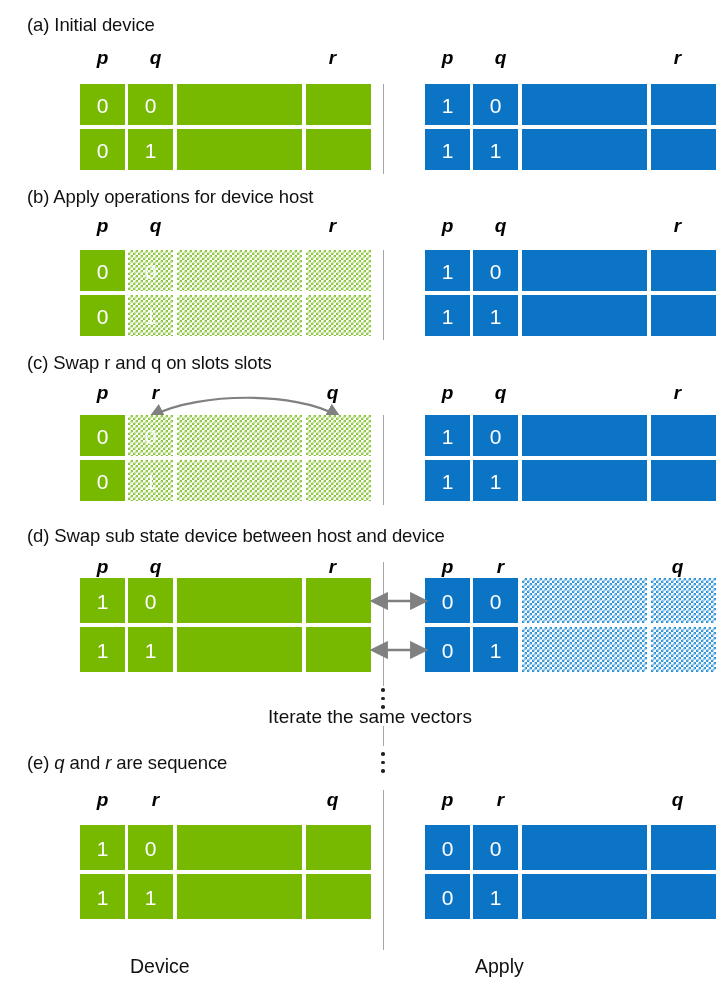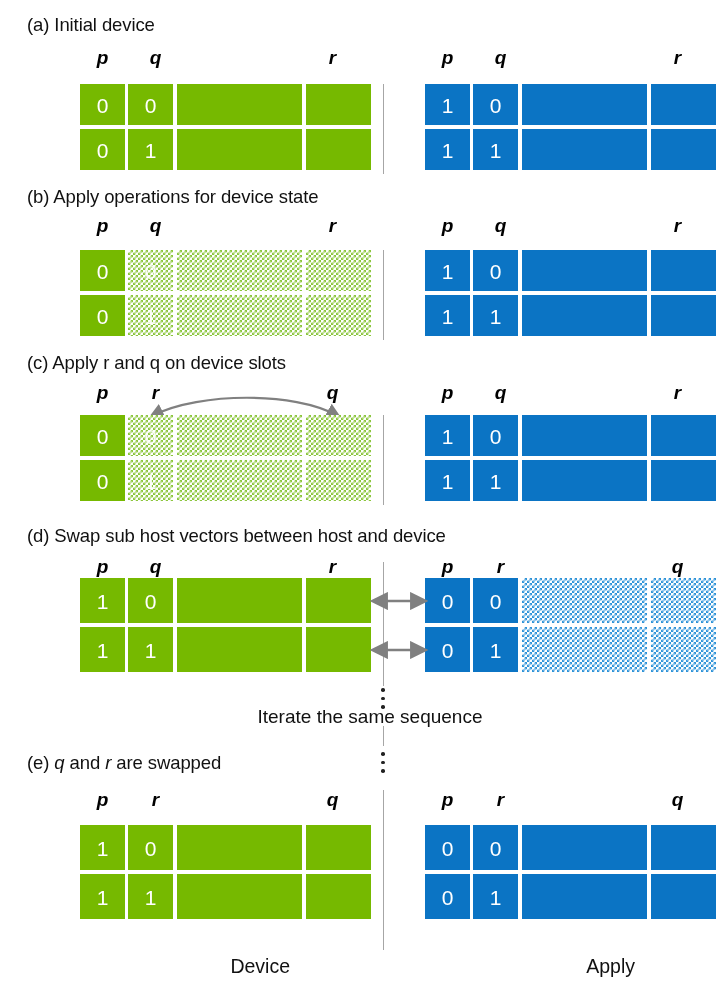--- a/index.html
+++ b/index.html
@@ -114,21 +114,21 @@
     text-align: center;
     white-space: nowrap;
   }
 
   
   .footlabel {
     position: absolute;
     font-size: 19.5px;
     line-height: 22px;
     color: #111;
-    text-align: right;
+    text-align: left;
     white-space: nowrap;
   }
 
   
   svg.arrow-layer {
     position: absolute;
     overflow: visible;
     pointer-events: none;
   }
 </style>
@@ -198,21 +198,21 @@
   <span class="val">1</span>
 </div>
 <div class="block solid-blue" style="left:473px; top:129px; width:45px; height:41px;">
   <span class="val">1</span>
 </div>
 <div class="block solid-blue" style="left:522px; top:129px; width:125px; height:41px;"></div>
 <div class="block solid-blue" style="left:651px; top:129px; width:65px; height:41px;"></div>
 
 <div class="caption" style="left:27px; top:186px;">
   <span>(b)</span>
-  <span>Apply operations for device state</span>
+  <span>Apply operations for device host</span>
 </div>
 
 <div class="collabel" style="left:80px; top:216px; width:45px;">p</div>
 <div class="collabel" style="left:133px; top:216px; width:45px;">q</div>
 <div class="collabel" style="left:310px; top:216px; width:45px;">r</div>
 <div class="collabel" style="left:425px; top:216px; width:45px;">p</div>
 <div class="collabel" style="left:478px; top:216px; width:45px;">q</div>
 <div class="collabel" style="left:655px; top:216px; width:45px;">r</div>
 
 <div class="block solid-green" style="left:80px; top:250px; width:45px; height:41px;">
@@ -246,21 +246,21 @@
   <span class="val">1</span>
 </div>
 <div class="block solid-blue" style="left:473px; top:295px; width:45px; height:41px;">
   <span class="val">1</span>
 </div>
 <div class="block solid-blue" style="left:522px; top:295px; width:125px; height:41px;"></div>
 <div class="block solid-blue" style="left:651px; top:295px; width:65px; height:41px;"></div>
 
 <div class="caption" style="left:27px; top:352px;">
   <span>(c)</span>
-  <span>Apply r and q on device slots</span>
+  <span>Swap r and q on slots slots</span>
 </div>
 
 <div class="collabel" style="left:80px; top:383px; width:45px;">p</div>
 <div class="collabel" style="left:133px; top:383px; width:45px;">r</div>
 <div class="collabel" style="left:310px; top:383px; width:45px;">q</div>
 <div class="collabel" style="left:425px; top:383px; width:45px;">p</div>
 <div class="collabel" style="left:478px; top:383px; width:45px;">q</div>
 <div class="collabel" style="left:655px; top:383px; width:45px;">r</div>
 
 <svg class="arrow-layer" style="left:140px; top:394px; width:210px; height:28px;" viewBox="0 0 210 28">
@@ -306,21 +306,21 @@
   <span class="val">1</span>
 </div>
 <div class="block solid-blue" style="left:473px; top:460px; width:45px; height:41px;">
   <span class="val">1</span>
 </div>
 <div class="block solid-blue" style="left:522px; top:460px; width:125px; height:41px;"></div>
 <div class="block solid-blue" style="left:651px; top:460px; width:65px; height:41px;"></div>
 
 <div class="caption" style="left:27px; top:525px;">
   <span>(d)</span>
-  <span>Swap sub host vectors between host and device</span>
+  <span>Swap sub state device between host and device</span>
 </div>
 
 <div class="collabel" style="left:80px; top:557px; width:45px;">p</div>
 <div class="collabel" style="left:133px; top:557px; width:45px;">q</div>
 <div class="collabel" style="left:310px; top:557px; width:45px;">r</div>
 <div class="collabel" style="left:425px; top:557px; width:45px;">p</div>
 <div class="collabel" style="left:478px; top:557px; width:45px;">r</div>
 <div class="collabel" style="left:655px; top:557px; width:45px;">q</div>
 
 <div class="block solid-green" style="left:80px; top:578px; width:45px; height:45px;">
@@ -375,25 +375,25 @@
     <marker id="ahead-d1" markerWidth="7" markerHeight="7" refX="4.2" refY="3.5" orient="auto">
       <path d="M0,0 L7,3.5 L0,7 z" fill="#808080"></path>
     </marker>
     <marker id="atail-d1" markerWidth="7" markerHeight="7" refX="2.8" refY="3.5" orient="auto">
       <path d="M7,0 L0,3.5 L7,7 z" fill="#808080"></path>
     </marker>
   </defs>
   <line x1="6" y1="8" x2="50" y2="8" stroke="#808080" stroke-width="2.6" marker-end="url(#ahead-d1)" marker-start="url(#atail-d1)"></line>
 </svg>
 
-<div class="iterate-text" style="left:180px; top:706px; width:380px;">Iterate the same sequence</div>
+<div class="iterate-text" style="left:180px; top:706px; width:380px;">Iterate the same vectors</div>
 
 <div class="caption" style="left:27px; top:752px;">
   <span>(e)</span>
-  <span class="ital">q</span><span> and </span><span class="ital">r</span><span> are swapped</span>
+  <span class="ital">q</span><span> and </span><span class="ital">r</span><span> are sequence</span>
 </div>
 
 <div class="collabel" style="left:80px; top:790px; width:45px;">p</div>
 <div class="collabel" style="left:133px; top:790px; width:45px;">r</div>
 <div class="collabel" style="left:310px; top:790px; width:45px;">q</div>
 <div class="collabel" style="left:425px; top:790px; width:45px;">p</div>
 <div class="collabel" style="left:478px; top:790px; width:45px;">r</div>
 <div class="collabel" style="left:655px; top:790px; width:45px;">q</div>
 
 <div class="block solid-green" style="left:80px; top:825px; width:45px; height:45px;">

